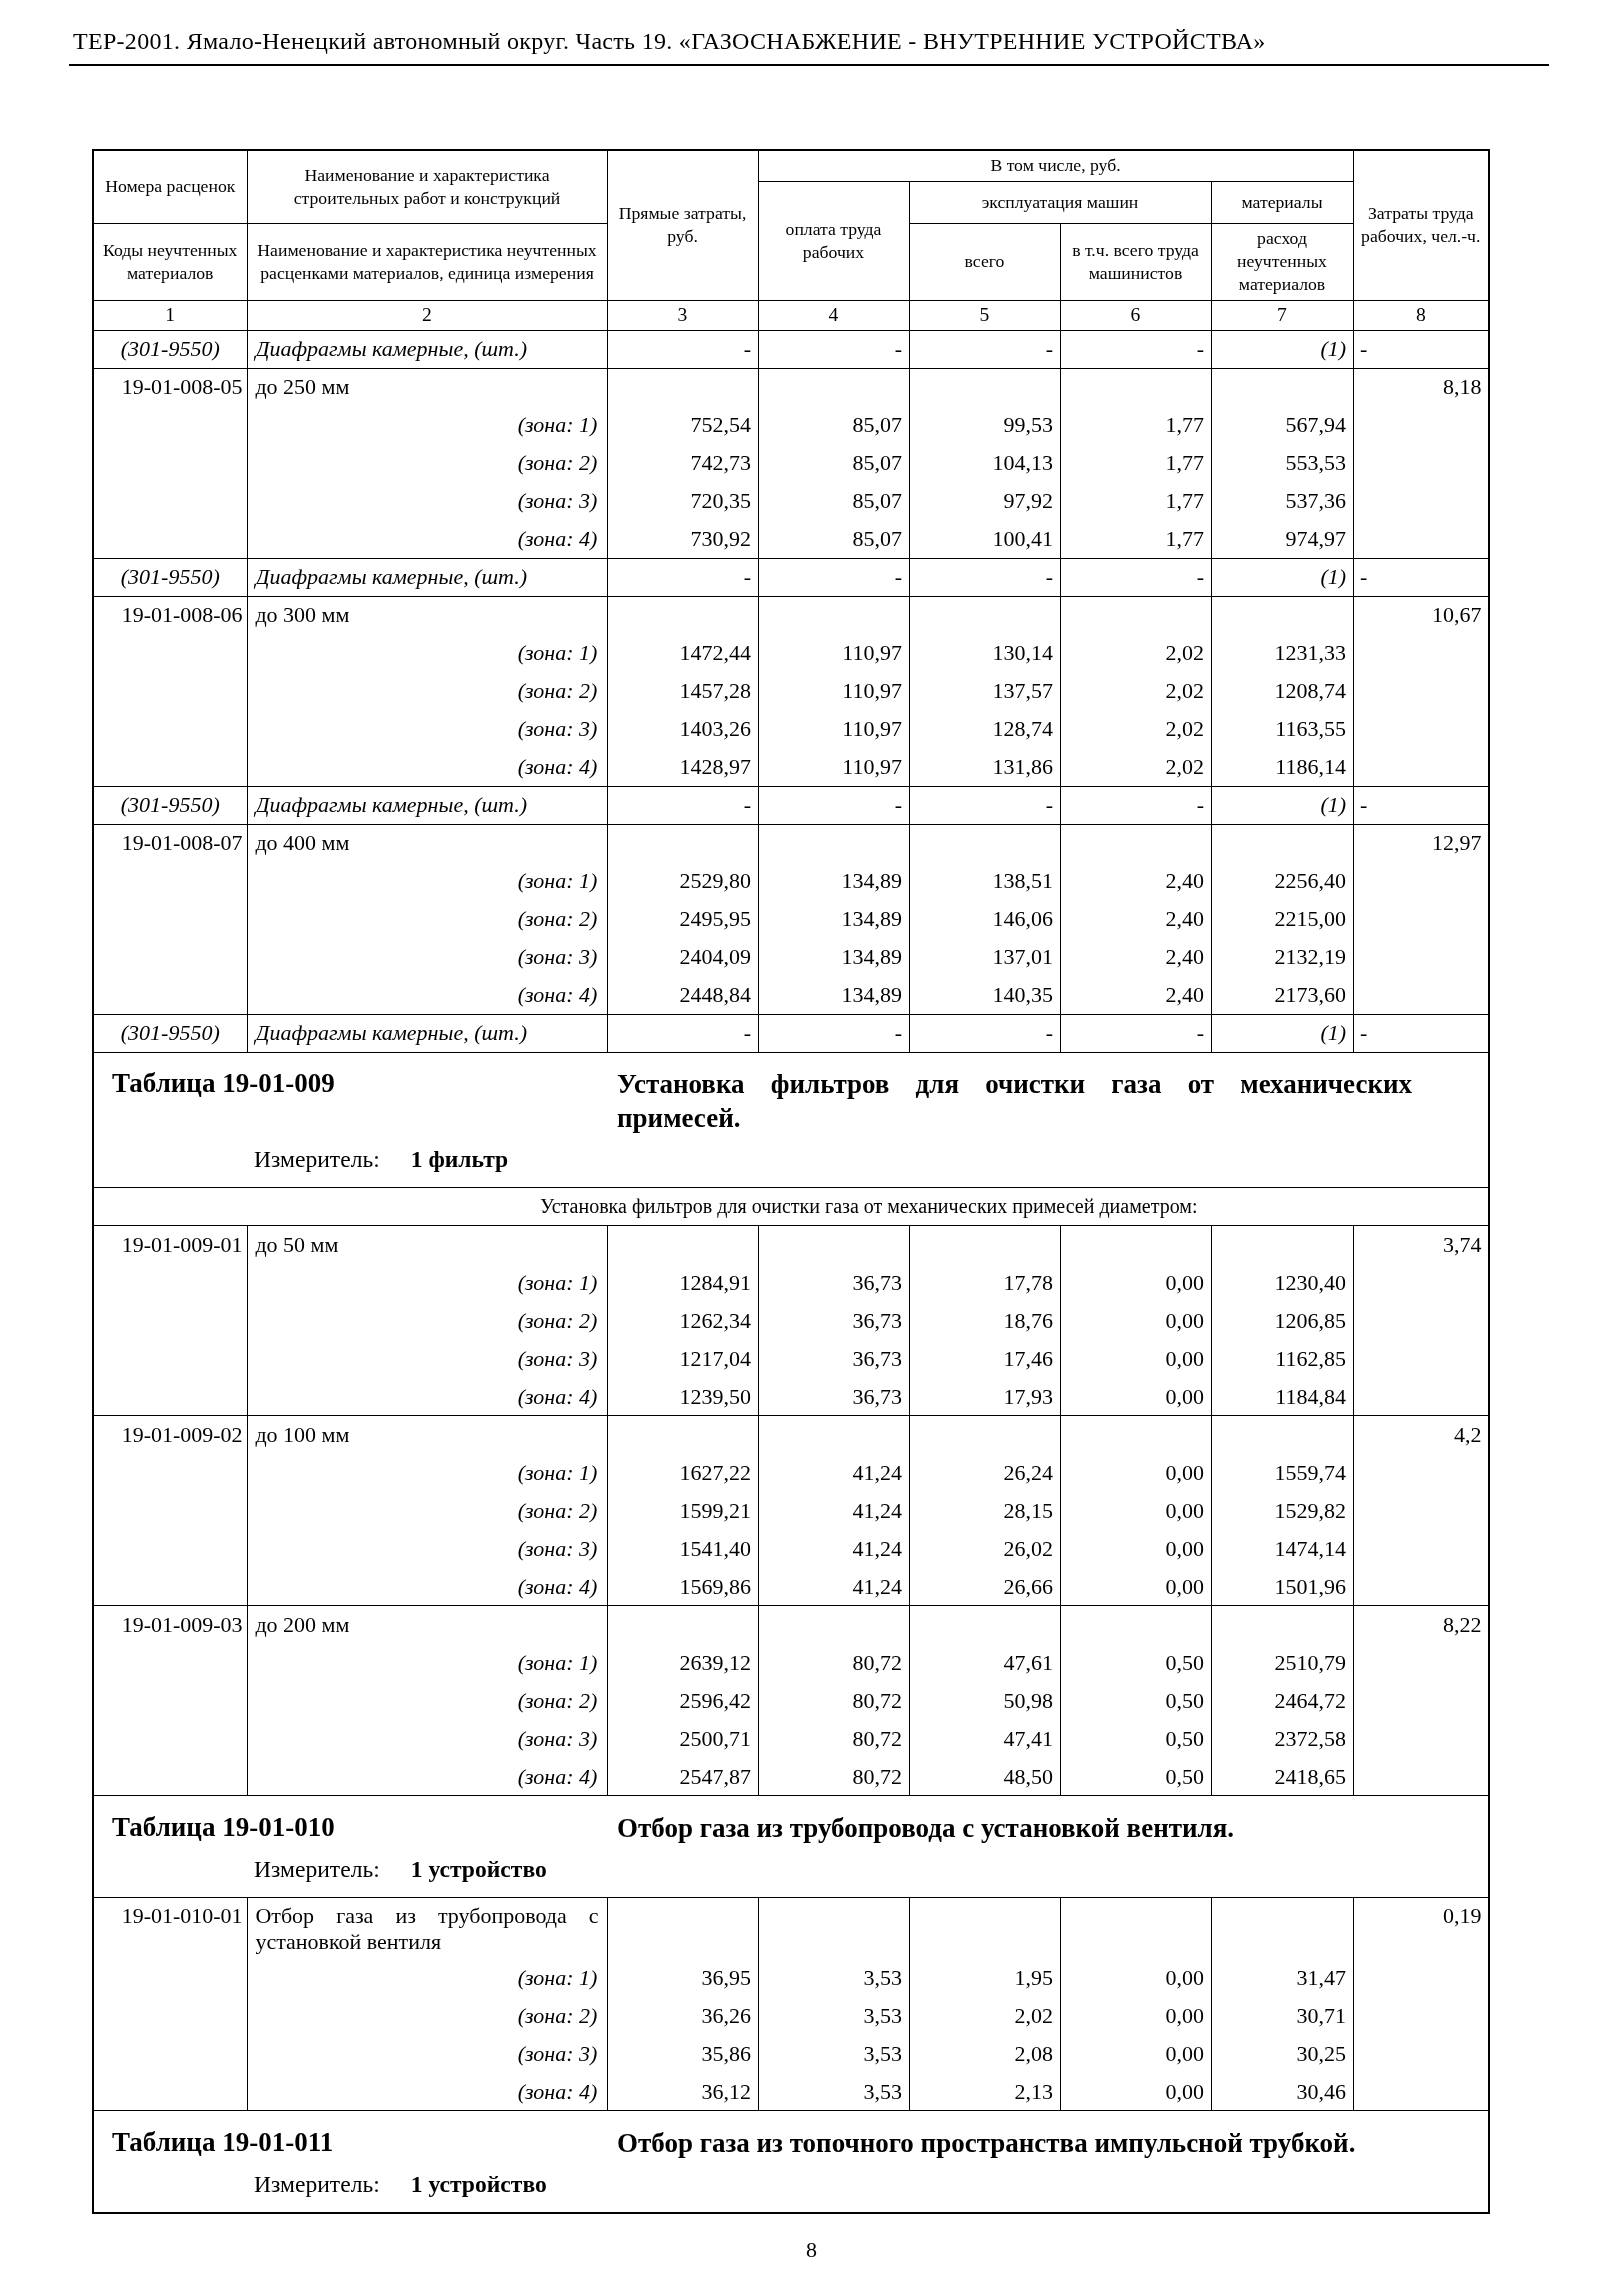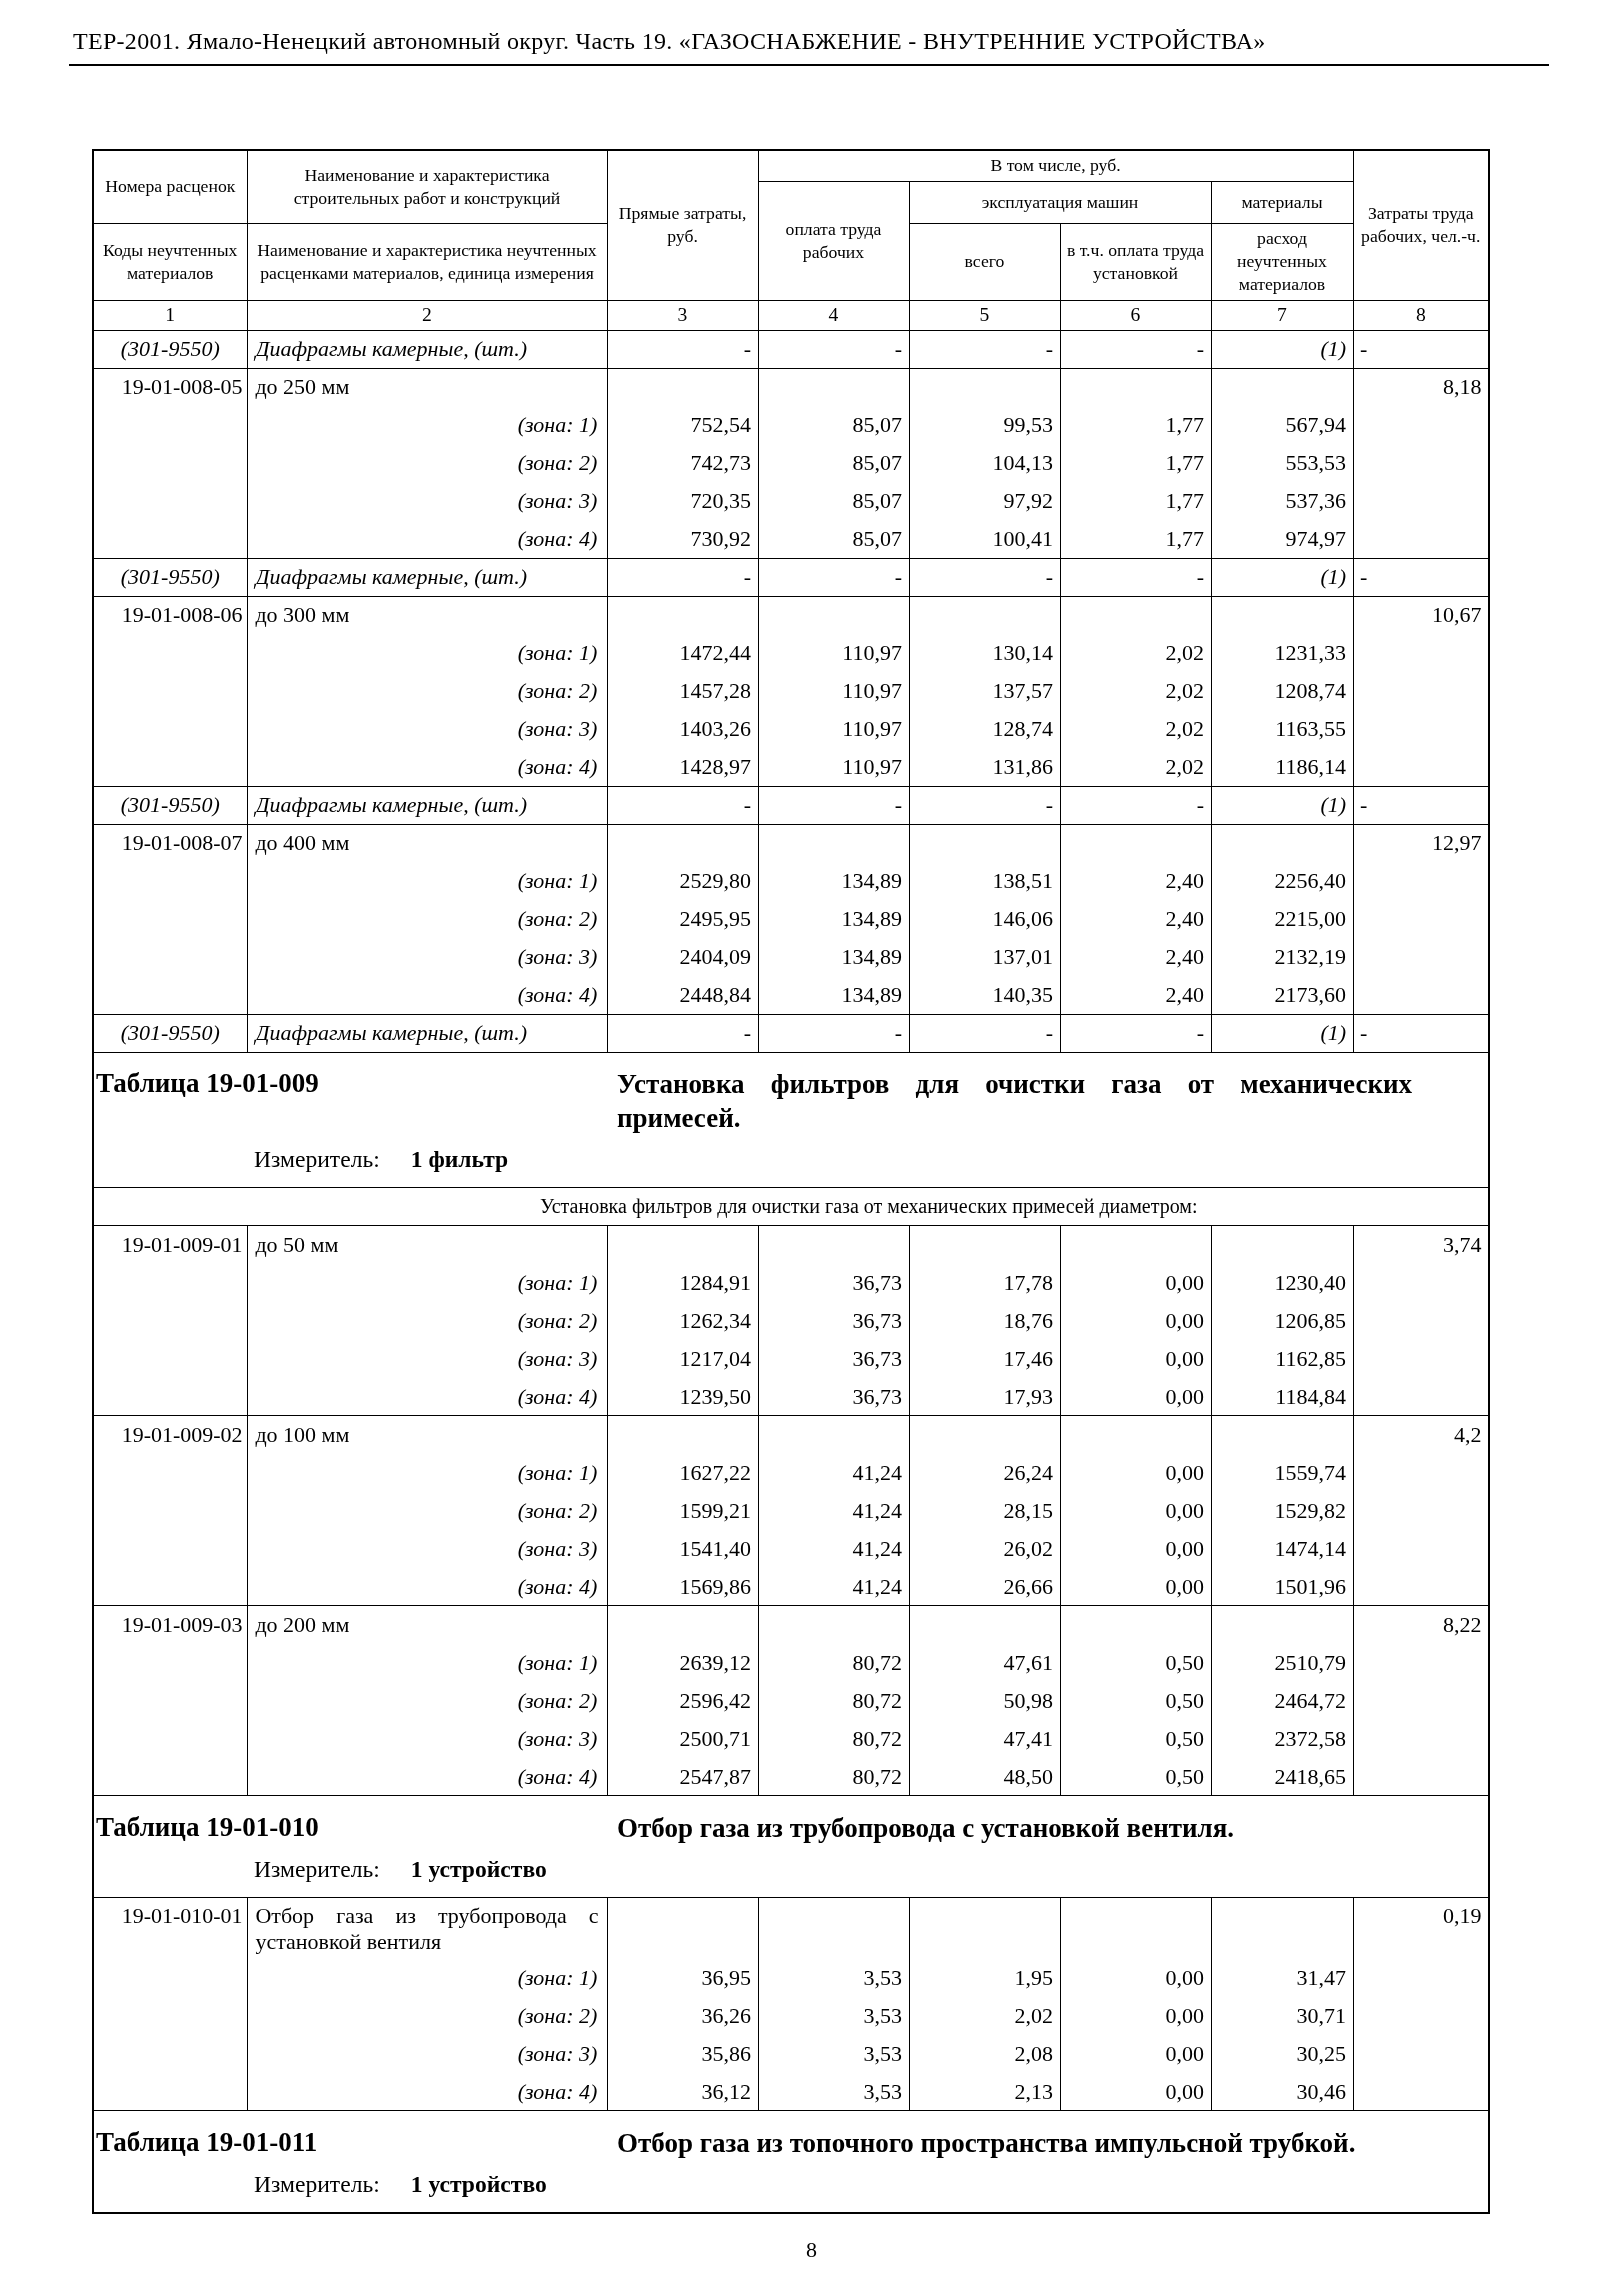--- a/index.html
+++ b/index.html
@@ -55,21 +55,21 @@
     border-top: 1.3px solid #000; border-bottom: 1.3px solid #000;
     font-weight: normal; font-size: 20px; text-align: center;
     padding: 6.5px 6.5px 6.5px 162px; height: 38px;
   }
   tr.r-section td.section {
     border: none; border-top: 1.3px solid #000;
     padding: 14.4px 0 11.8px 0; text-align: left;
   }
   .section-heading { display: flex; align-items: flex-start; }
   .section-label {
-    flex: 0 0 523px; width: 523px; padding-left: 2px;
+    flex: 0 0 523px; width: 523px; padding-left: 18px;
     font-weight: bold; font-size: 27px; line-height: 1.25;
   }
   .section-title {
     width: 795px; font-weight: bold; font-size: 27px;
     line-height: 1.28; text-align: justify;
   }
   .section-meter { margin: 10.5px 0 1.3px 160px; font-size: 23.6px; }
   .meter-label { margin-right: 15px; }
   .meter-value { font-weight: bold; margin-left: 16px; }
 
@@ -106,21 +106,21 @@
       </tr>
       <tr class="hb">
         <th rowspan="2">оплата труда рабочих</th>
         <th colspan="2">эксплуатация машин</th>
         <th>материалы</th>
       </tr>
       <tr class="hc">
         <th>Коды неучтенных материалов</th>
         <th>Наименование и характеристика неучтенных расценками материалов, единица измерения</th>
         <th>всего</th>
-        <th>в т.ч. оплата труда установкой</th>
+        <th>в т.ч. всего труда машинистов</th>
         <th>расход неучтенных материалов</th>
       </tr>
       <tr class="nums">
         <td>1</td>
         <td>2</td>
         <td>3</td>
         <td>4</td>
         <td>5</td>
         <td>6</td>
         <td>7</td>

